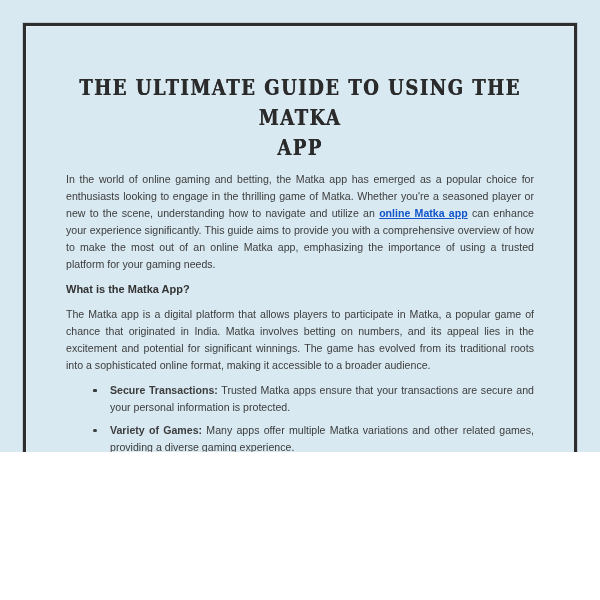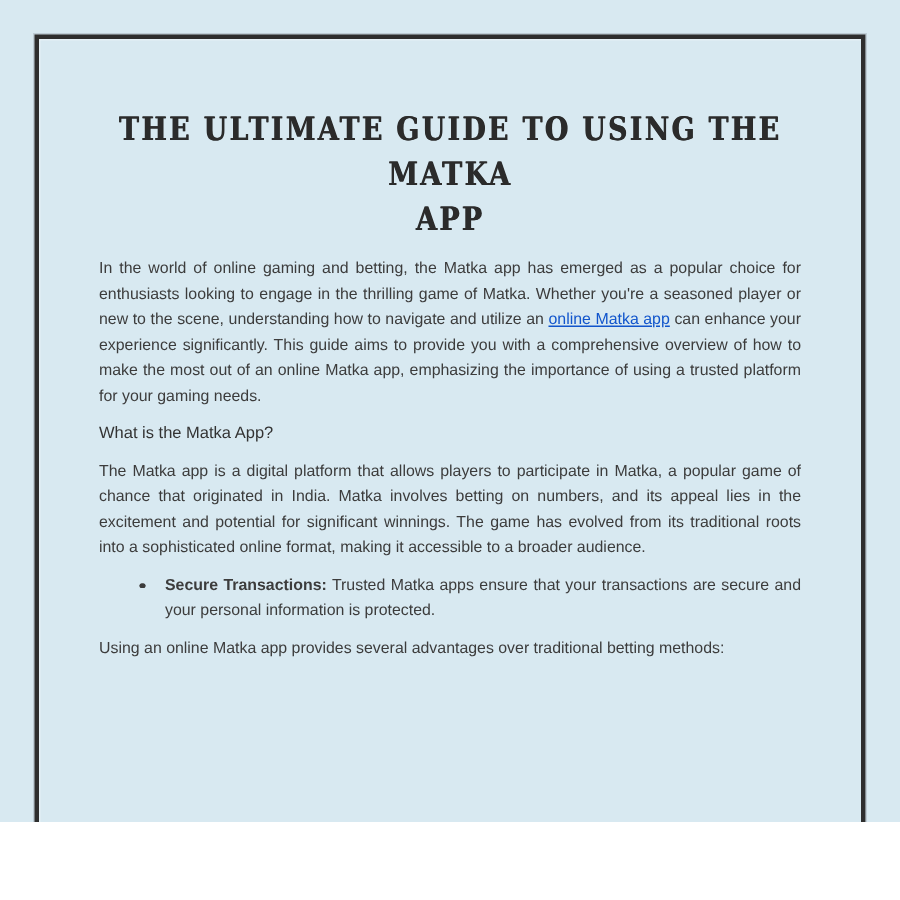--- a/index.html
+++ b/index.html
@@ -2,21 +2,21 @@
 <html><head>
 <meta charset="utf-8">
 <style>
   * { margin: 0; padding: 0; box-sizing: border-box; }
   html, body { width: 600px; height: 600px; }
   body { font-family: "Liberation Sans", sans-serif; }
 
   .page {
     position: relative;
     width: 600px;
-    height: 548px;
+    height: 452px;
     background: #d8e9f1;
     overflow: hidden;
   }
 
   .frame {
     position: absolute;
     left: 23px;
     top: 23px;
     width: 554px;
     height: 640px;
@@ -48,21 +48,21 @@
     font-size: 10.6px;
     line-height: 17px;
     text-align: justify;
     color: #3c3c3c;
   }
   .para { margin-bottom: 8px; }
 
   .sec-heading {
     font-size: 11px;
     line-height: 17px;
-    font-weight: 400;
+    font-weight: 700;
     color: #333333;
     margin-bottom: 8px;
   }
 
   .bullets {
     list-style: none;
     margin: 0 0 8px 0;
     padding-left: 44px;
   }
   .bullets li {
@@ -75,21 +75,21 @@
     left: -17px;
     top: 6.5px;
     width: 3.5px;
     height: 3.5px;
     border-radius: 50%;
     background: #3c3c3c;
   }
 
   .doc-link {
     color: #1155cc;
-    font-weight: 400;
+    font-weight: 700;
     text-decoration: underline;
   }
   strong { font-weight: 700; }
 </style>
 </head>
 <body>
 
 <div class="page">
   <div class="frame">
     <div class="content">
@@ -102,20 +102,21 @@
       <p class="para"><span>In the world of online gaming and betting, the Matka app has emerged as a popular choice for enthusiasts looking to engage in the thrilling game of Matka. Whether you're a seasoned player or new to the scene, understanding how to navigate and utilize an </span><a href="#" class="doc-link">online Matka app</a><span> can enhance your experience significantly. This guide aims to provide you with a comprehensive overview of how to make the most out of an online Matka app, emphasizing the importance of using a trusted platform for your gaming needs.</span></p>
 
       <h2 class="sec-heading">What is the Matka App?</h2>
 
       <p class="para">The Matka app is a digital platform that allows players to participate in Matka, a popular game of chance that originated in India. Matka involves betting on numbers, and its appeal lies in the excitement and potential for significant winnings. The game has evolved from its traditional roots into a sophisticated online format, making it accessible to a broader audience.</p>
 
 
       <ul class="bullets">
         <li><span class="bullet-dot"></span></li>
         <li><span class="bullet-dot"></span><span><strong>Secure Transactions:</strong><span> Trusted Matka apps ensure that your transactions are secure and your personal information is protected.</span></span></li>
+        <li><span class="bullet-dot"></span><span><strong>Variety of Games:</strong><span> Many apps offer multiple Matka variations and other related games, providing a diverse gaming experience.</span></span></li>
       </ul>
 
 
       <p class="para">Using an online Matka app provides several advantages over traditional betting methods:</p>
 
     </div>
   </div>
 </div>
 
 </body></html>

